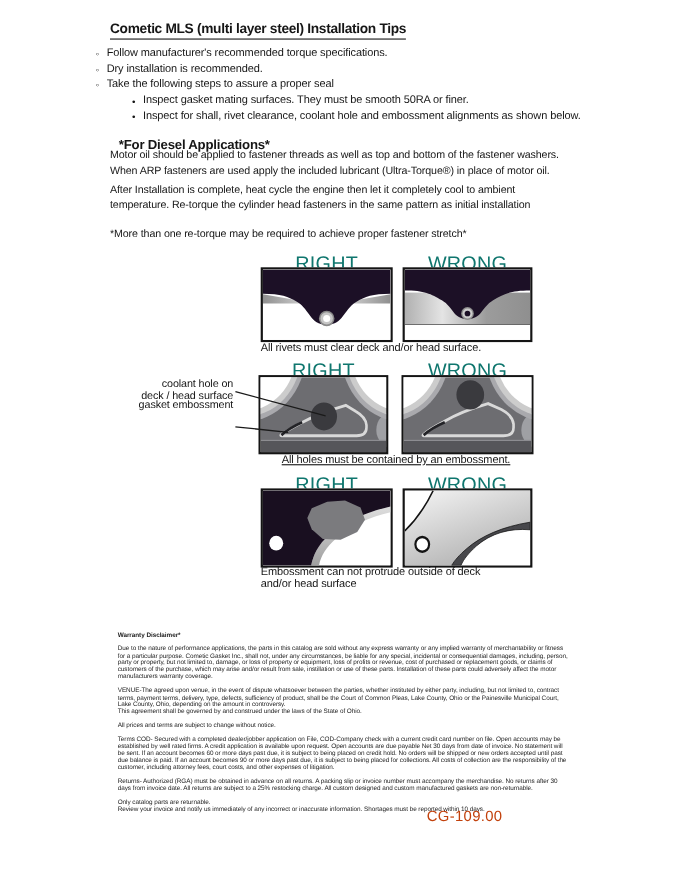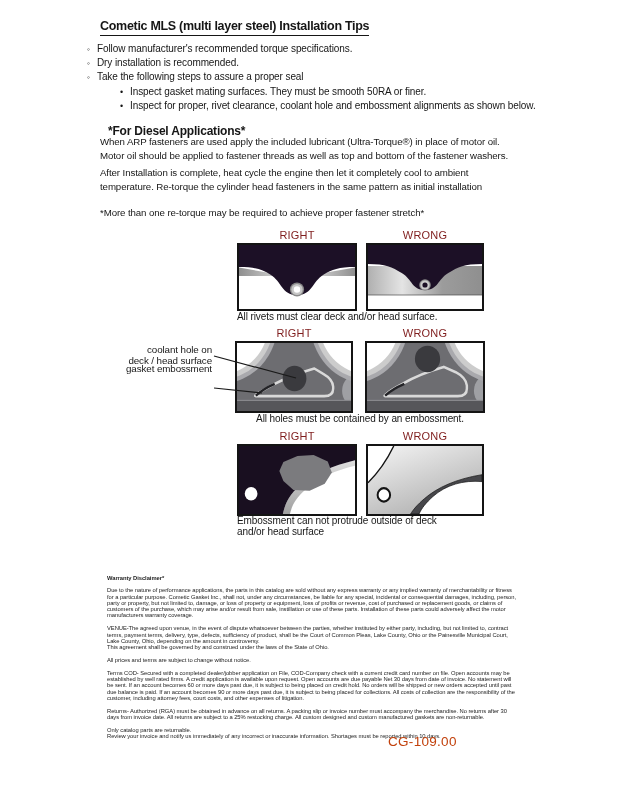--- a/index.html
+++ b/index.html
@@ -19,21 +19,21 @@
   .b-row.sub { margin-left:33px; }
   .b-row.sub .bm { font-size:9px; }
 
   .diesel-heading { position:absolute; left:100px; top:116px; margin:8px; font-size:12px; font-weight:bold; letter-spacing:-0.2px; }
   .para { position:absolute; left:100px; font-size:9.7px; line-height:14px; letter-spacing:-0.1px; }
   .para div { white-space:nowrap; }
   .p1 { top:135px; }
   .p2 { top:166px; line-height:13.8px; }
   .note { top:206px; white-space:nowrap; }
 
-  .dlabel { position:absolute; font-size:11px; letter-spacing:0.2px; text-align:center; color:#7f1d1d; }
+  .dlabel { position:absolute; font-size:18px; letter-spacing:0.2px; text-align:center; color:#0f766e; }
   .dbox { position:absolute; border:2.5px solid #141414; box-sizing:border-box; background:#fff; }
   .dbox svg { display:block; width:100%; height:100%; }
   .dcaption { position:absolute; font-size:10px; letter-spacing:-0.1px; line-height:11px; }
   .callout { position:absolute; left:112px; width:100px; text-align:right; font-size:9.8px; line-height:11px; letter-spacing:-0.1px; }
   .callout div { white-space:nowrap; }
   .overlay { position:absolute; left:0; top:0; width:618px; height:800px; pointer-events:none; }
 
   .legal { position:absolute; left:107px; top:575px; width:410px; font-size:5.8px; line-height:6.3px; letter-spacing:-0.05px; color:#1d1d1d; }
   .legal h2 { margin:0 0 6px 0; font-size:5.8px; }
   .legal p { margin:0 0 6.5px 0; }
@@ -59,29 +59,29 @@
     <div class="b-row">
         <span class="bm">◦</span>
         <span>Take the following steps to assure a proper seal</span>
       </div>
     <div class="b-row sub">
         <span class="bm">•</span>
         <span>Inspect gasket mating surfaces.  They must be smooth 50RA or finer.</span>
       </div>
     <div class="b-row sub">
         <span class="bm">•</span>
-        <span>Inspect for proper, rivet clearance, coolant hole and embossment alignments as shown below.</span>
+        <span>Inspect for shall, rivet clearance, coolant hole and embossment alignments as shown below.</span>
       </div>
   </div>
 
   <h2 class="diesel-heading">*For Diesel Applications*</h2>
 
   <div class="para p1">
+    <div>Motor oil should be applied to fastener threads as well as top and bottom of the fastener washers.</div>
     <div>When ARP fasteners are used apply the included lubricant (Ultra-Torque®) in place of motor oil.</div>
-    <div>Motor oil should be applied to fastener threads as well as top and bottom of the fastener washers.</div>
   </div>
   <div class="para p2">
     <div>After Installation is complete, heat cycle the engine then let it completely cool to ambient</div>
     <div>temperature. Re-torque the cylinder head fasteners in the same pattern as initial installation</div>
   </div>
   <div class="para note">*More than one re-torque may be required to achieve proper fastener stretch*</div>
 
   <div class="dlabel" style="left:237px;top:229px;width:120px;">RIGHT</div>
   <div class="dlabel" style="left:366px;top:229px;width:118px;">WRONG</div>
 
@@ -181,21 +181,21 @@
         <circle cx="131" cy="-19" r="48" fill="#ffffff"></circle>
       </g>
       <rect x="0" y="53.5" width="115" height="1.2" fill="#8e8e92"></rect>
       <rect x="0" y="54.5" width="115" height="9.5" fill="#56565a"></rect>
       <path d="M18,50 L90,50 Q99,50 99,43 L99,40 Q98,32.5 88,27.5 L76,22.5 Q52,29 36,38 Q22,45 18.5,48.5 Q16.5,50 18,50 Z" fill="none" stroke="#d9d9d9" stroke-width="2.4"></path>
       <path d="M18,49.5 Q25,43.5 37,38.5" fill="none" stroke="#232327" stroke-width="2.4"></path>
       <circle cx="60" cy="15" r="12.5" fill="#3a3a3e"></circle>
     </svg>
   </div>
 
-  <div class="dcaption" style="left:235px;top:413px;width:250px;text-align:center;">All holes must be contained by an embossment.</div>
+  <div class="dcaption" style="left:235px;top:413px;width:250px;text-align:center;text-decoration:underline;">All holes must be contained by an embossment.</div>
 
   <div class="dlabel" style="left:237px;top:430px;width:120px;">RIGHT</div>
   <div class="dlabel" style="left:366px;top:430px;width:118px;">WRONG</div>
 
   <div class="dbox" style="left:237px;top:444px;width:120px;height:72px;">
     <svg viewBox="0 0 115 64" preserveAspectRatio="none">
       <defs>
         <linearGradient id="st1" x1="0" y1="0" x2="0" y2="1">
             <stop offset="0" stop-color="#dedede"></stop>
             <stop offset="1" stop-color="#a0a0a0"></stop>

